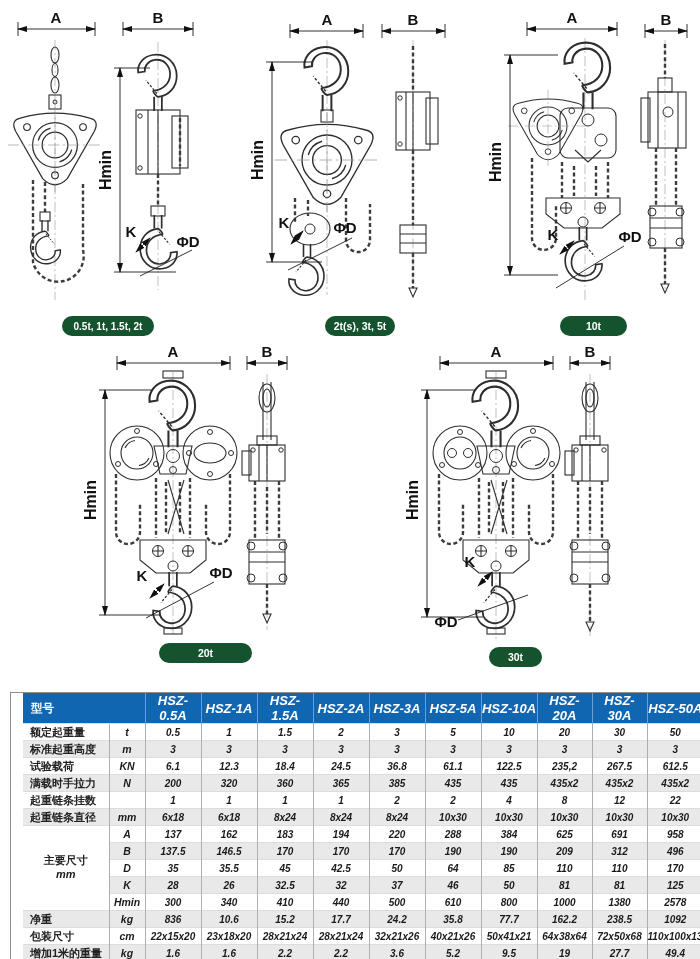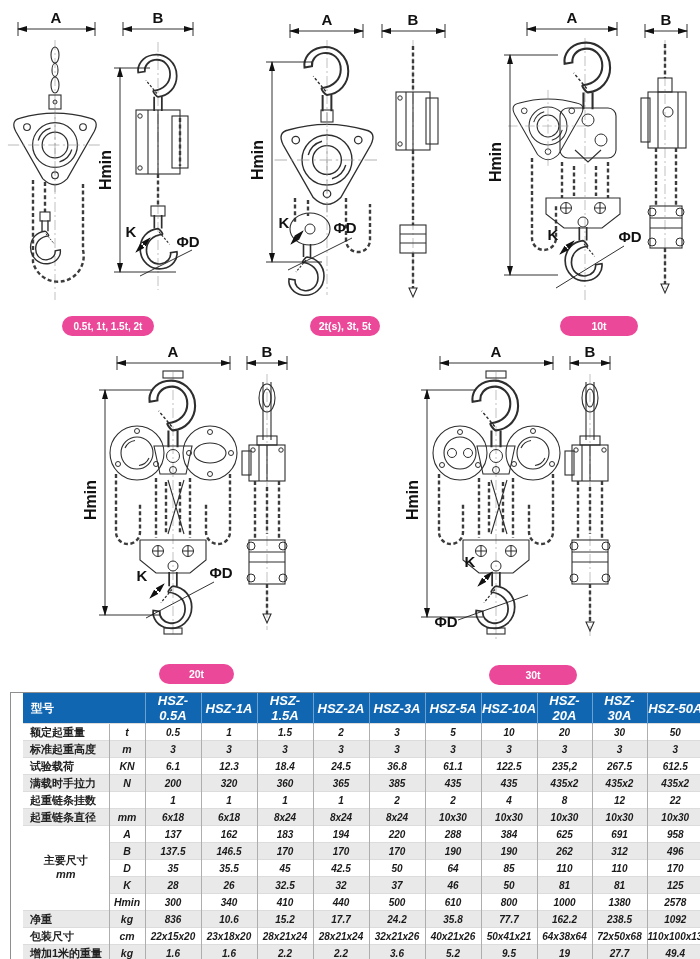--- a/index.html
+++ b/index.html
@@ -8,21 +8,21 @@
   
   .ln{fill:none;stroke:#2e2e2e;stroke-width:1.1;}
   .lw{fill:none;stroke:#2e2e2e;stroke-width:1.6;}
   .ch{fill:none;stroke:#3c3c3c;stroke-width:2.4;stroke-dasharray:4 2.6;}
   .cl{fill:none;stroke:#999;stroke-width:.6;stroke-dasharray:10 3 2 3;}
   .dm{stroke:#1c1c1c;stroke-width:.9;fill:none;}
   .bolt{fill:none;stroke:#2e2e2e;stroke-width:1;}
   .dt{font-family:"Liberation Sans",sans-serif;font-weight:bold;fill:#111;font-size:15px;text-anchor:middle;}
   .dts{font-size:16px;}
   
-  .badge{position:absolute;height:20px;background:#ec4899;color:#fff;border-radius:10px;
+  .badge{position:absolute;height:20px;background:#14532d;color:#fff;border-radius:10px;
          display:flex;align-items:center;justify-content:center;
          font-weight:bold;font-size:10.5px;letter-spacing:0;white-space:nowrap;}
   
   #tableWrap{position:absolute;left:10px;top:692px;border:1px solid #8f8f8f;}
   table{border-collapse:collapse;table-layout:fixed;width:680px;margin-left:12px;}
   th{background:#1166b2;color:#fff;font-style:italic;font-weight:bold;font-size:13px;
      height:24px;border-left:1px solid rgba(255,255,255,.38);padding:0;}
   th.lab{text-align:left;padding-left:8px;font-style:normal;border-left:none;font-size:11.5px;}
   td{border-left:1px solid #aeaeae;border-top:1px solid #dcdcdc;height:16px;padding:0;
      text-align:center;vertical-align:middle;color:#1a1a1a;}
@@ -328,24 +328,24 @@
     <circle class="bolt" cx="574" cy="546" r="4"></circle>
         <circle class="bolt" cx="606" cy="546" r="4"></circle>
     <circle class="bolt" cx="574" cy="578" r="4"></circle>
         <circle class="bolt" cx="606" cy="578" r="4"></circle>
     <path class="ch" d="M590,584 V622"></path>
     <path class="ln" d="M586,622 h8 l-4,9 z"></path>
   </g>
 </svg>
 
 <div class="badge" style="left:62px;top:316px;width:92px;font-size:10px;">0.5t, 1t, 1.5t, 2t</div>
-<div class="badge" style="left:310px;top:316px;width:70px;">2t(s), 3t, 5t</div>
-<div class="badge" style="left:560px;top:316px;width:78px;">10t</div>
-<div class="badge" style="left:159px;top:664px;width:75px;">20t</div>
-<div class="badge" style="left:489px;top:665px;width:88px;">30t</div>
+<div class="badge" style="left:325px;top:316px;width:70px;">2t(s), 3t, 5t</div>
+<div class="badge" style="left:560px;top:316px;width:67px;">10t</div>
+<div class="badge" style="left:159px;top:643px;width:93px;">20t</div>
+<div class="badge" style="left:489px;top:647px;width:53px;">30t</div>
 
 <div id="tableWrap">
   <table>
     <colgroup>
       <col style="width:86px">
           <col style="width:36px">
       <col style="width:56px">
           <col style="width:56px">
           <col style="width:56px">
           <col style="width:56px">
@@ -472,21 +472,21 @@
           </tr>
           <tr class="zb">
             <td class="unit">B</td>
             <td class="num">137.5</td>
             <td class="num">146.5</td>
             <td class="num">170</td>
             <td class="num">170</td>
             <td class="num">170</td>
             <td class="num">190</td>
             <td class="num">190</td>
-            <td class="num">262</td>
+            <td class="num">209</td>
             <td class="num">312</td>
             <td class="num">496</td>
           </tr>
           <tr>
             <td class="unit">D</td>
             <td class="num">35</td>
             <td class="num">35.5</td>
             <td class="num">45</td>
             <td class="num">42.5</td>
             <td class="num">50</td>

